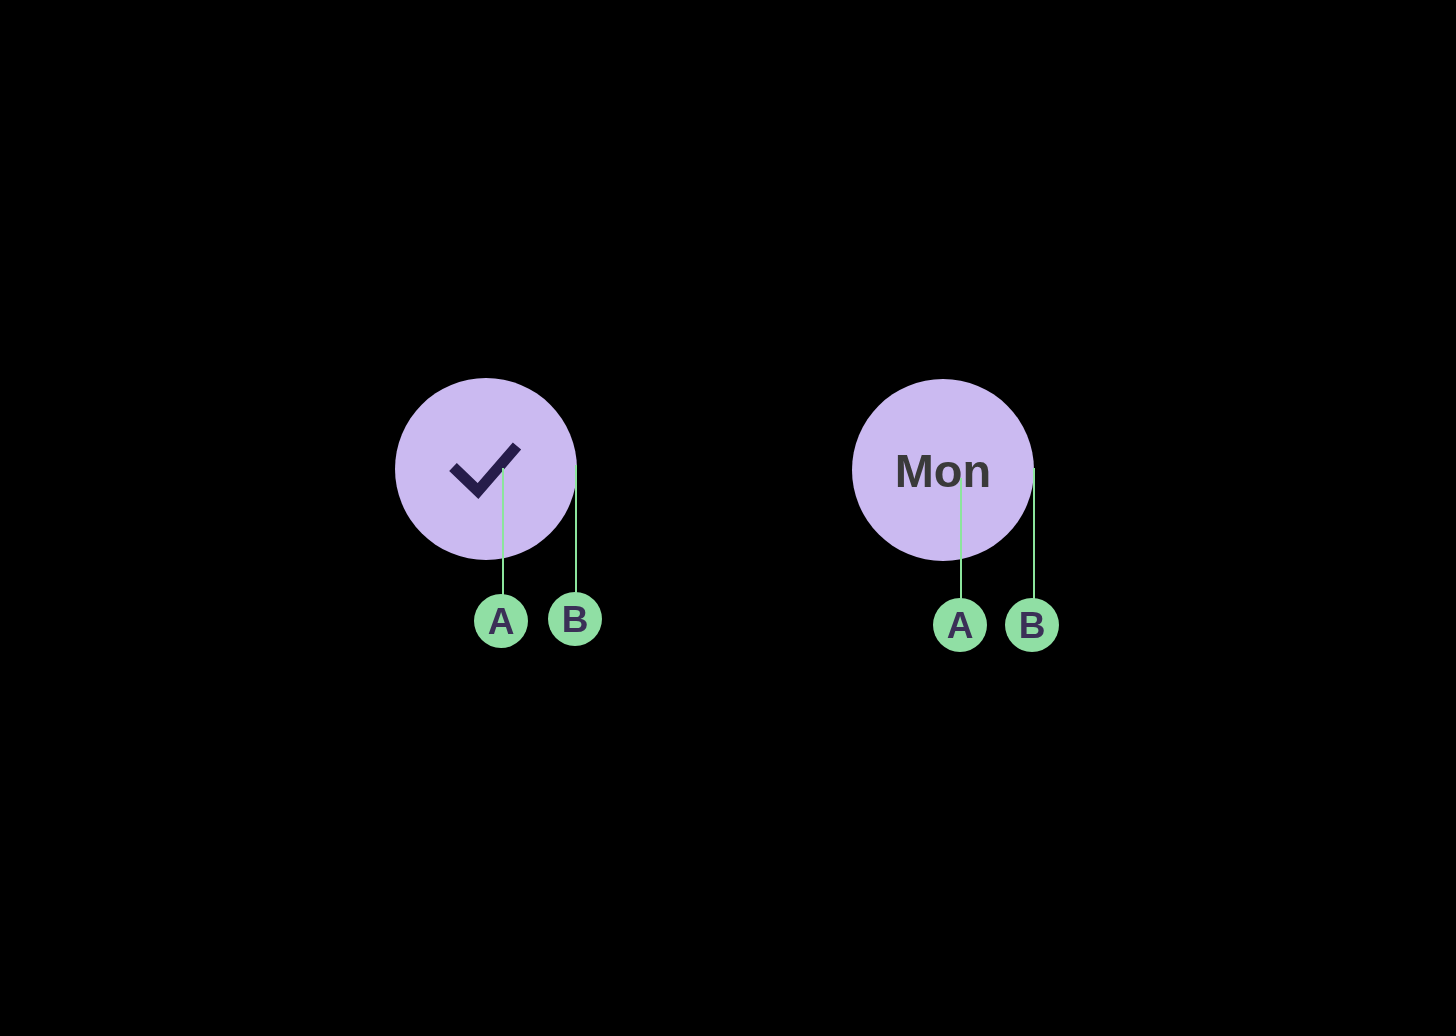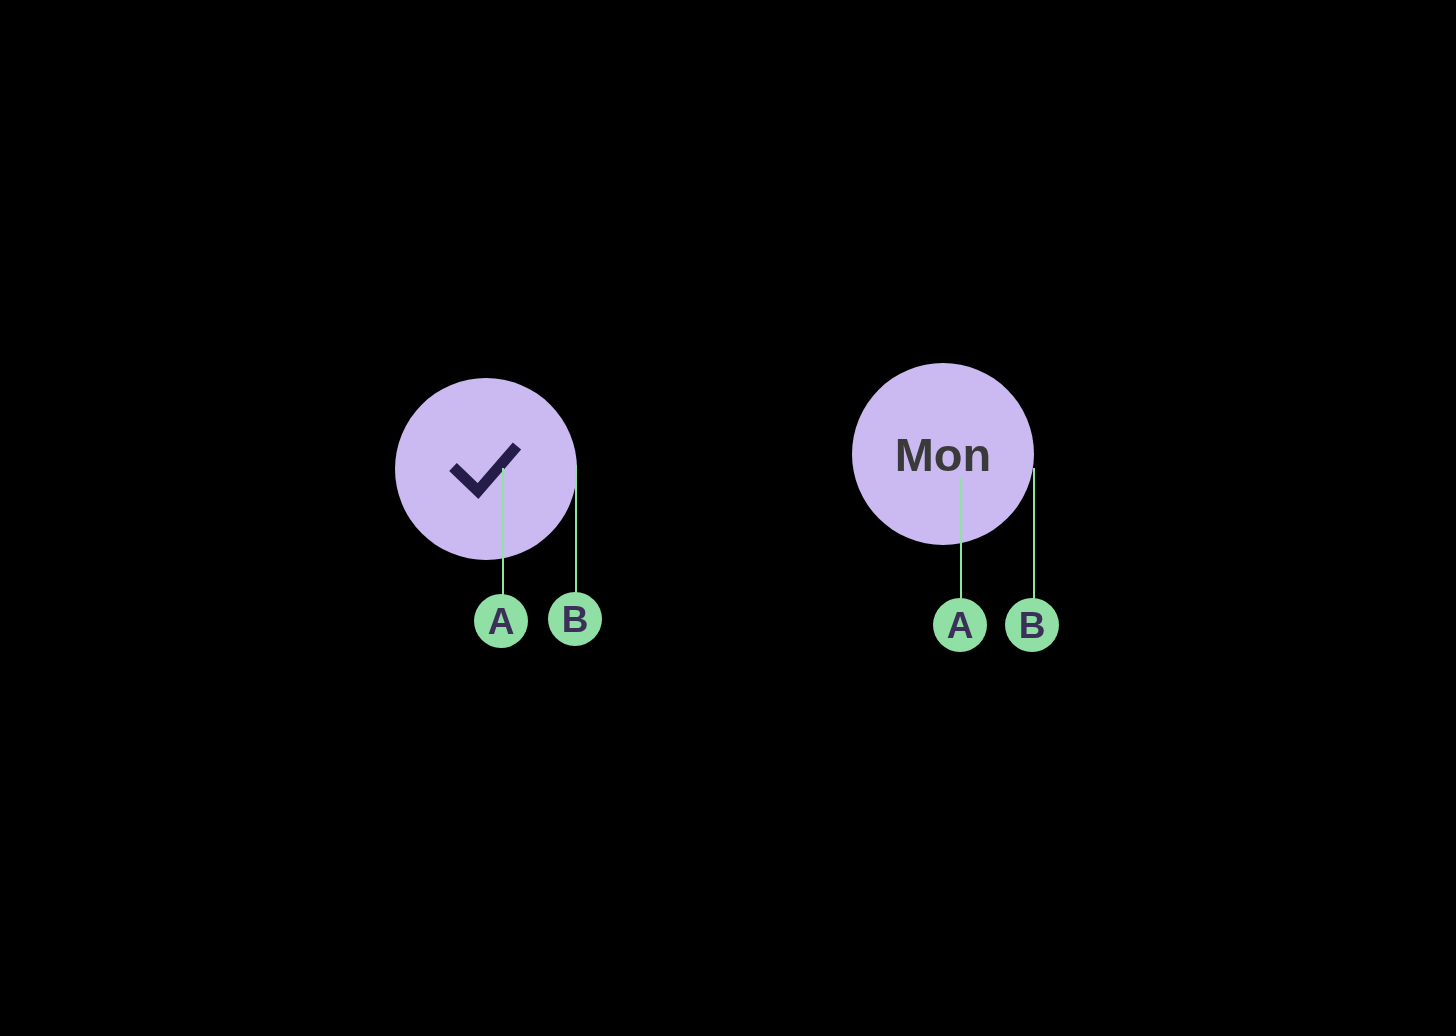--- a/index.html
+++ b/index.html
@@ -22,21 +22,21 @@
     width: 182px;
     height: 182px;
     border-radius: 50%;
     background: #cbbaf1;
     display: flex;
     align-items: center;
     justify-content: center;
     z-index: 1;
   }
   .big-node.check { left: 395px; top: 378px; }
-  .big-node.mon   { left: 852px; top: 363px; }
+  .big-node.mon   { left: 852px; top: 379px; }
   .node-label {
     color: #3a3a3a;
     font-size: 47px;
     font-weight: 700;
     line-height: 1;
     letter-spacing: 0px;
     user-select: none;
   }
   .check-svg {
     position: absolute;

